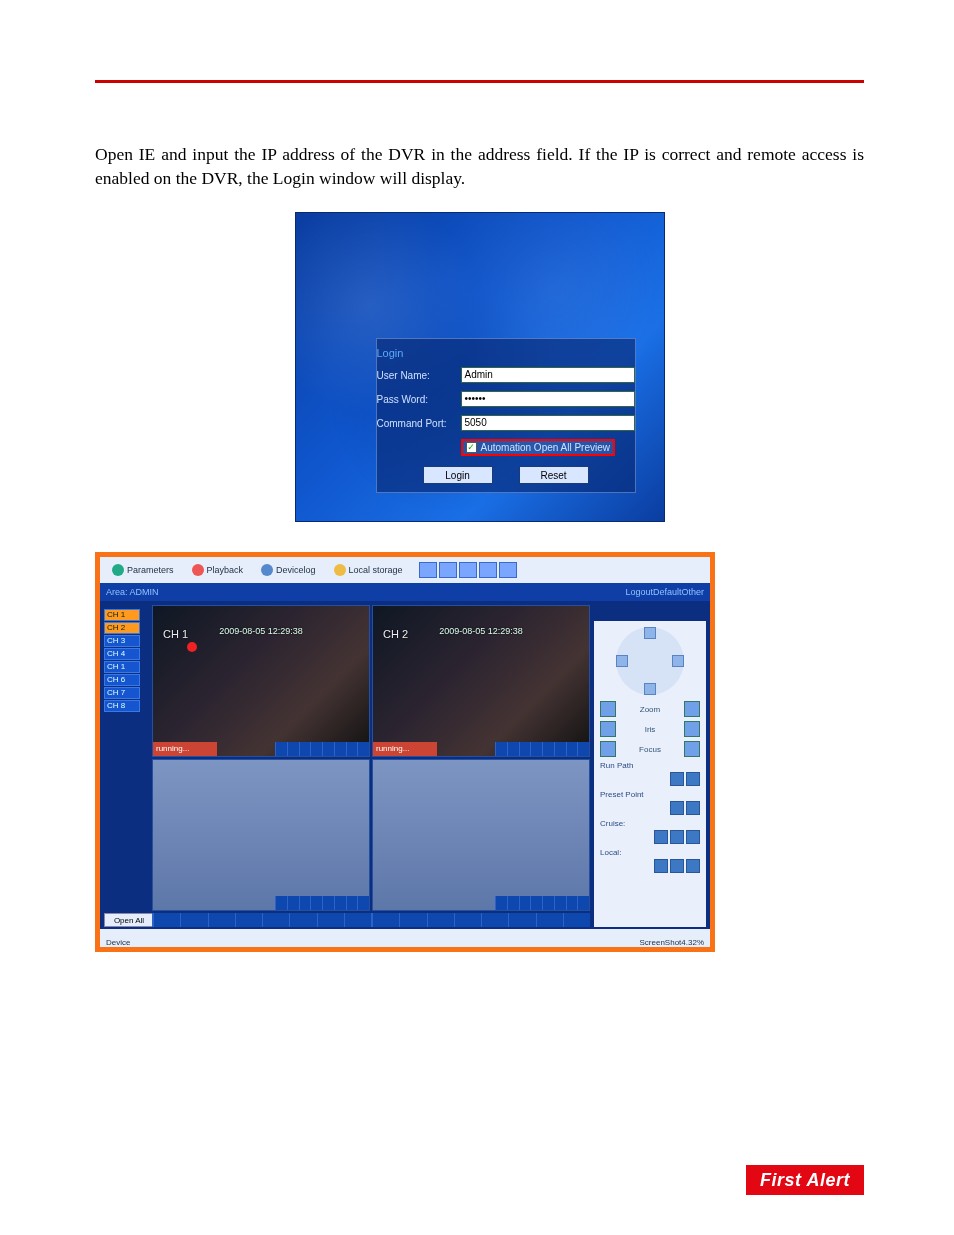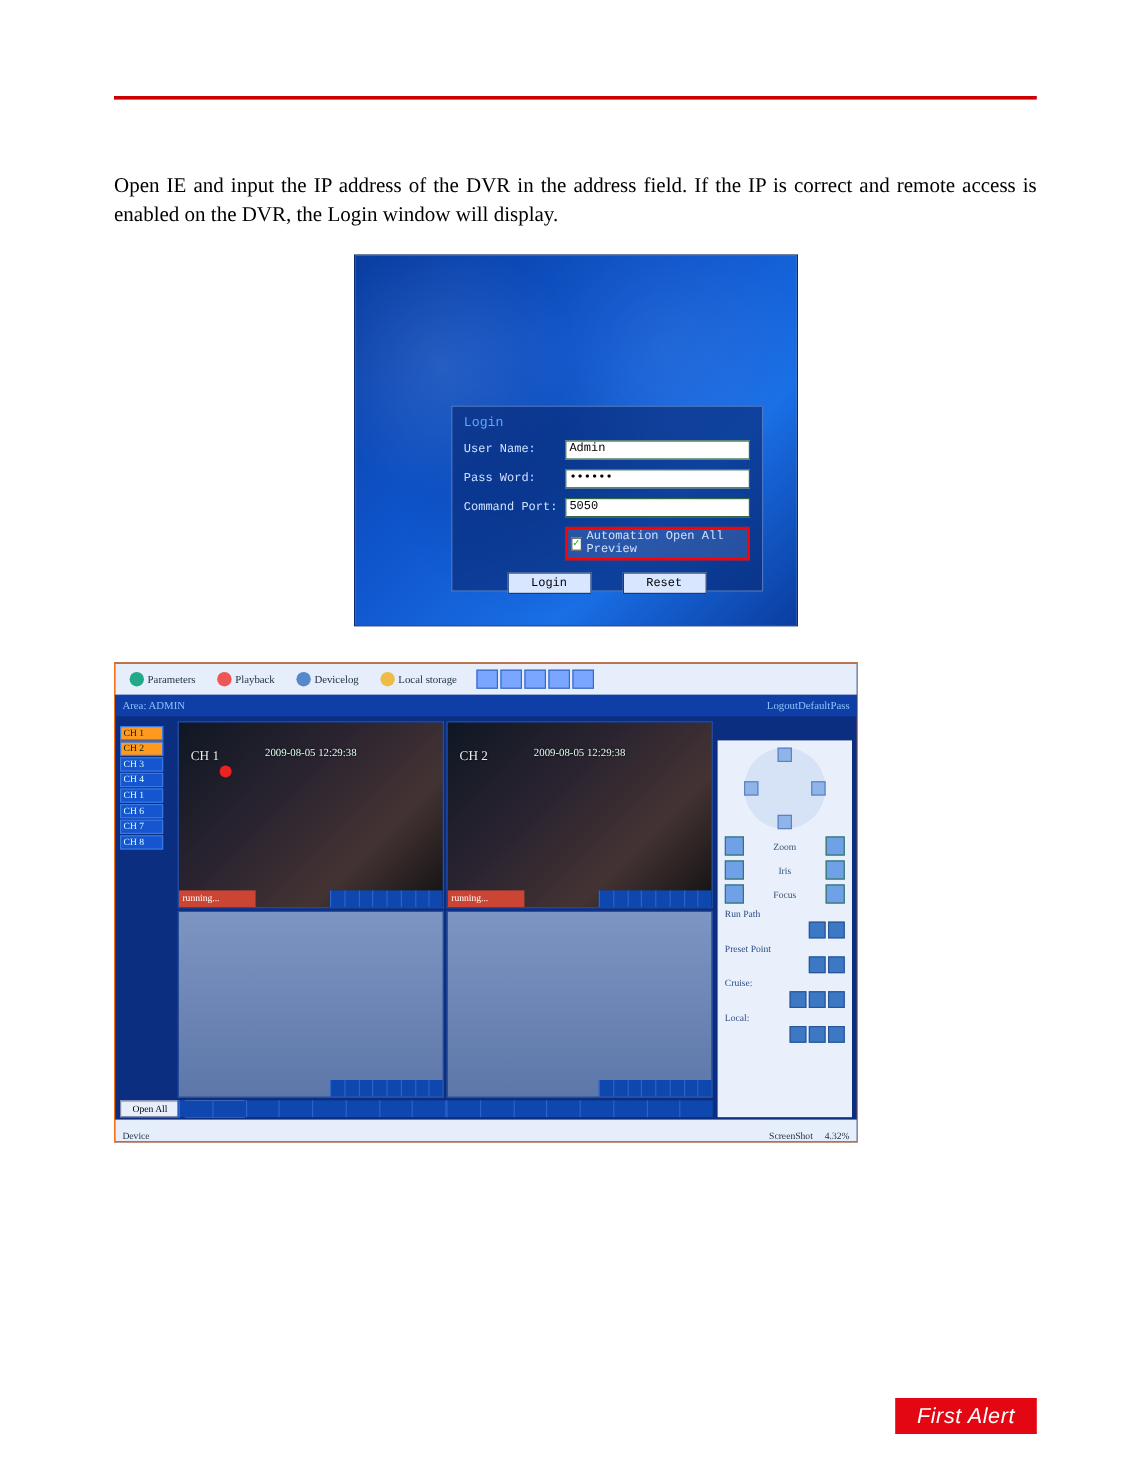--- a/index.html
+++ b/index.html
@@ -3,31 +3,31 @@
 <meta charset="utf-8">
 <style>
   *{box-sizing:border-box;margin:0;padding:0}
   body{font-family:"Times New Roman",serif;background:#fff;color:#000}
   .page{width:954px;height:1235px;margin:0 auto;padding:60px 90px 40px 95px;position:relative}
   .red-rule{height:3px;background:#c00;margin:20px 0 60px 0}
   .body-text{font-size:17.5px;line-height:1.35;text-align:justify;margin-bottom:22px}
   
   .shot1{width:370px;height:310px;margin:0 auto 30px auto;background:linear-gradient(135deg,#0a3da0 0%,#0f55cc 40%,#1a6fe6 70%,#0a3da0 100%);position:relative;overflow:hidden;border:1px solid #0a2a6e}
   .shot1-noise{position:absolute;inset:0;opacity:.35;background:radial-gradient(circle at 20% 30%,rgba(255,255,255,.3),transparent 30%),radial-gradient(circle at 70% 25%,rgba(255,255,255,.2),transparent 35%),radial-gradient(circle at 40% 60%,rgba(0,0,40,.4),transparent 40%)}
-  .login-panel{position:absolute;left:80px;top:125px;width:260px;height:155px;background:rgba(7,42,118,.65);border:1px solid rgba(180,210,255,.4);padding:8px 10px;font-family:Liberation Mono, monospace;font-size:10px;color:#cfe1ff}
+  .login-panel{position:absolute;left:80px;top:125px;width:260px;height:155px;background:rgba(7,42,118,.65);border:1px solid rgba(180,210,255,.4);padding:8px 0;font-family:Liberation Sans, sans-serif;font-size:10px;color:#cfe1ff}
   .login-title{color:#5aa9ff;font-size:11px;margin-bottom:8px}
   .login-row{display:flex;align-items:center;margin-bottom:8px;gap:6px}
   .login-label{width:78px;color:#cfe1ff}
   .login-input{flex:1;height:16px;background:#fff;color:#000;border:1px solid #364;font-size:10px;padding:0 3px;line-height:14px}
   .auto-open{display:flex;align-items:center;gap:4px;margin-left:84px;border:2px solid #f00;padding:1px 3px;width:fit-content;background:rgba(200,220,255,.15);color:#cfe1ff}
   .auto-open .chk{width:11px;height:11px;background:#fff;border:1px solid #555;display:inline-flex;align-items:center;justify-content:center;color:#0a0;font-size:9px;line-height:1}
   .login-buttons{display:flex;justify-content:center;gap:26px;margin-top:10px}
   .login-btn{width:70px;height:18px;background:#d8e6ff;border:1px solid #1b3a78;color:#000;font-size:10px;display:flex;align-items:center;justify-content:center}
   
-  .shot2{width:620px;height:400px;margin:26px 0 0 0;background:#0b2e80;position:relative;font-family:Liberation Serif, serif;font-size:9px;color:#cfe1ff;overflow:hidden;border:1px solid #f97316}
+  .shot2{width:620px;height:400px;margin:26px 0 0 0;background:#0b2e80;position:relative;font-family:Liberation Sans, sans-serif;font-size:9px;color:#cfe1ff;overflow:hidden;border:5px solid #f97316}
   .top-tabs{height:26px;background:#e6eefc;display:flex;align-items:center;gap:6px;padding:0 6px;color:#234;font-size:9px}
   .top-tab{display:flex;align-items:center;gap:3px;padding:2px 5px;border:1px solid transparent}
   .tab-icon{width:12px;height:12px;border-radius:50%;background:#36c}
   .layout-icons{display:flex;gap:2px;margin-left:4px}
   .lay{width:18px;height:16px;background:#7aa6ff;border:1px solid #3c68c8}
   .addr-row{height:18px;background:#0f3fa6;display:flex;align-items:center;padding:0 6px;gap:0;color:#8fc1ff;font-size:9px}
   .sidebar{position:absolute;left:4px;top:52px;width:44px}
   .ch-item{width:36px;height:12px;margin-bottom:1px;background:#1556d0;border:1px solid #3a78e4;font-size:8px;color:#dff;line-height:10px;padding-left:2px}
   .ch-item.sel{background:#ff9a1f;color:#021}
   .grid{position:absolute;left:52px;top:48px;right:120px;bottom:36px;display:grid;grid-template-columns:1fr 1fr;grid-template-rows:1fr 1fr;gap:2px;background:#0b2e80}
@@ -48,21 +48,21 @@
   .ptz-wheel{width:68px;height:68px;border-radius:50%;background:#d6e2f6;margin:0 auto 6px auto;position:relative}
   .ptz-arrow{position:absolute;width:12px;height:12px;background:#8fb4e8;border:1px solid #5a82c4}
   .pa-n{left:28px;top:0}.pa-s{left:28px;bottom:0}.pa-w{left:0;top:28px}.pa-e{right:0;top:28px}
   .ptz-ctl{display:flex;align-items:center;justify-content:space-between;margin-bottom:4px}
   .ptz-sq{width:16px;height:16px;background:#6fa0e8;border:1px solid #376}
   .ptz-lbl{font-size:8px;color:#357}
   .ptz-sec-lbl{font-size:8px;margin:4px 0 2px 0;color:#2a4b86}
   .ptz-row{display:flex;justify-content:flex-end;gap:2px}
   .mini{width:14px;height:14px;background:#3c78c4;border:1px solid #285696}
   .status-bar{position:absolute;left:0;right:0;bottom:0;height:18px;background:#e6eefc;display:flex;align-items:flex-end;justify-content:space-between;padding:0 6px;color:#234;font-size:8px}
-  .logo{position:absolute;right:90px;bottom:40px;width:118px;height:30px;background:#e30613;display:flex;align-items:center;justify-content:center;color:#fff;font-family:Arial,sans-serif;font-style:italic;font-weight:400;font-size:18px;letter-spacing:.5px}
+  .logo{position:absolute;right:90px;bottom:40px;width:118px;height:30px;background:#e30613;display:flex;align-items:center;justify-content:center;color:#fff;font-family:Arial,sans-serif;font-style:italic;font-weight:700;font-size:18px;letter-spacing:.5px}
 </style>
 </head>
 <body>
 
 <div class="page">
   <div class="red-rule"></div>
 
   <p class="body-text">Open IE and input the IP address of the DVR in the address field. If the IP is correct and remote access is enabled on the DVR, the Login window will display.</p>
 
   <div class="shot1">
@@ -116,21 +116,21 @@
         <div class="lay"></div>
         <div class="lay"></div>
         <div class="lay"></div>
         <div class="lay"></div>
       </div>
     </div>
     <div class="addr-row">
       <span>Area: ADMIN</span>
       <span style="margin-left:auto">Logout</span>
       <span>Default</span>
-      <span>Pass</span>
+      <span>Other</span>
     </div>
 
     <div class="sidebar">
       <div class="ch-item sel">CH 1</div>
       <div class="ch-item sel">CH 2</div>
       <div class="ch-item">CH 3</div>
       <div class="ch-item">CH 4</div>
       <div class="ch-item">CH 1</div>
       <div class="ch-item">CH 6</div>
       <div class="ch-item">CH 7</div>
@@ -263,21 +263,21 @@
       <div class="ptz-sec-lbl">Local:</div>
       <div class="ptz-row">
           <div class="mini"></div>
           <div class="mini"></div>
           <div class="mini"></div>
         </div>
     </div>
 
     <div class="status-bar">
       <span>Device</span>
-      <span style="display:flex;gap:10px;align-items:center">
+      <span style="display:flex;align-items:center">
         <span>ScreenShot</span>
         <span>4.32%</span>
       </span>
     </div>
   </div>
 
   <div class="logo">First Alert</div>
 </div>
 
 </body></html>

